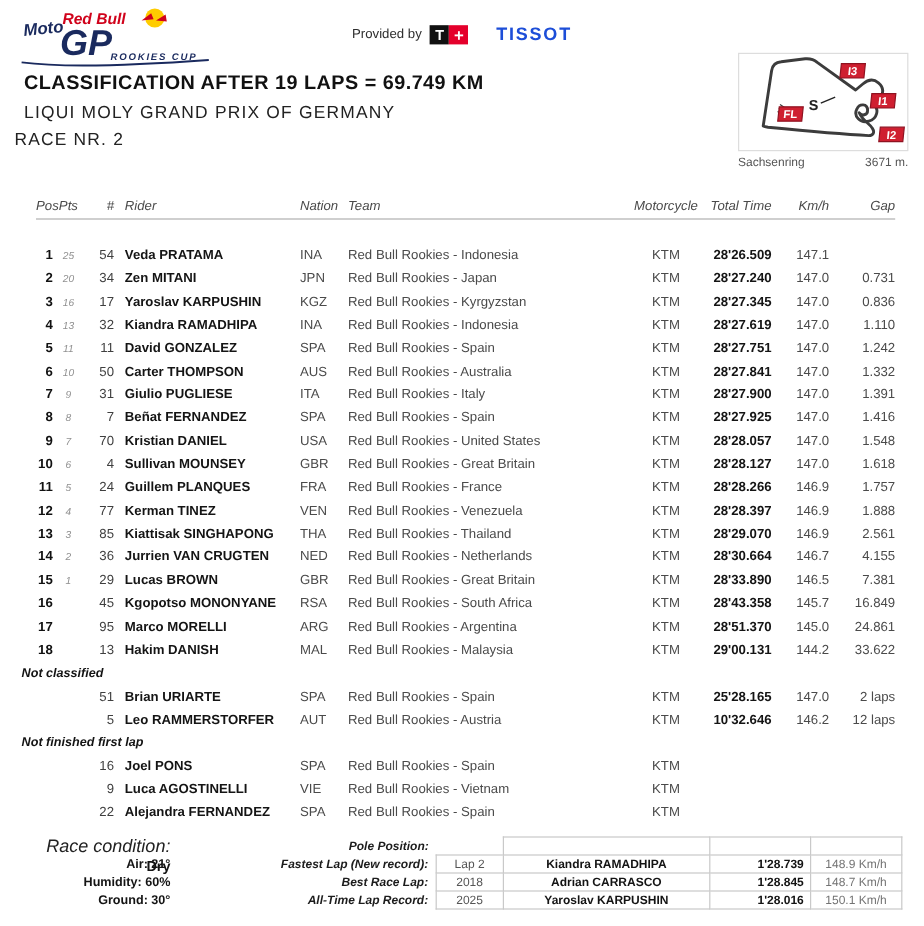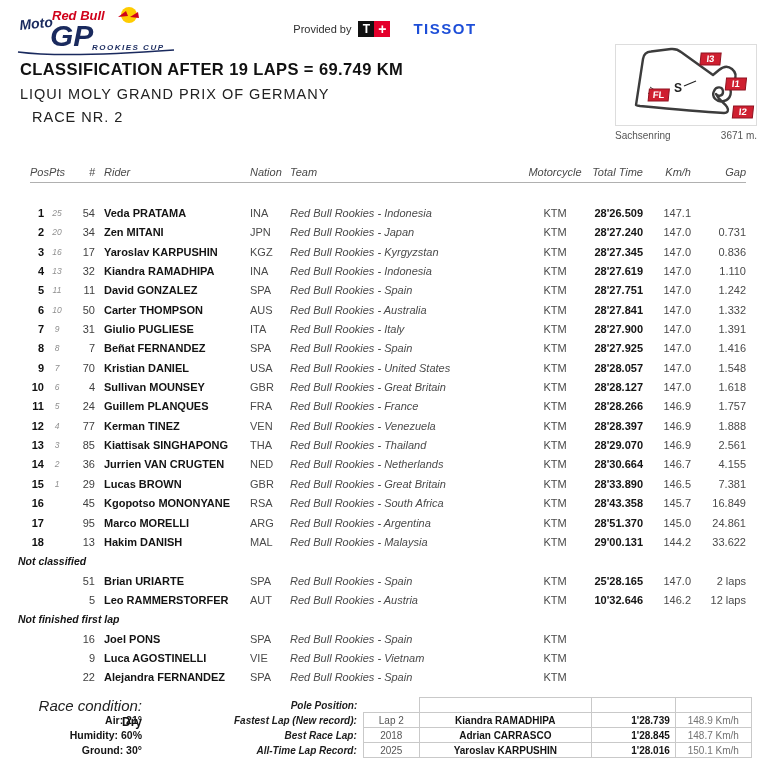--- a/index.html
+++ b/index.html
@@ -21,21 +21,21 @@
   
   #track-box { position:absolute; left:615px; top:44px; width:142px; height:82px;
     border:1px solid #ddd; background:#fff; }
   #track-caption { position:absolute; left:615px; top:130px; width:142px;
     display:flex; justify-content:space-between; font-size:10px; color:#555; }
 
   
   .title1 { position:absolute; left:20px; top:60px; font-size:16.5px; font-weight:bold;
     letter-spacing:0.4px; color:#111; }
   .title2 { position:absolute; left:20px; top:86px; font-size:14.5px; letter-spacing:1px; color:#222; }
-  .title3 { position:absolute; left:32px; top:109px; font-size:14.5px; letter-spacing:1px; color:#222; }
+  .title3 { position:absolute; left:12px; top:109px; font-size:14.5px; letter-spacing:1px; color:#222; }
 
   
   #results { position:absolute; left:30px; top:165px; width:716px; }
   .rgrid { display:grid;
     grid-template-columns:14px 26px 25px 155px 40px 235px 60px 58px 48px 55px; }
   #results-header { height:18px; line-height:14px; font-style:italic; font-size:11px;
     color:#4a4a4a; border-bottom:1px solid #b0b0b0; padding-bottom:3px; }
   #results-header .h-pos { text-align:left; }
   #results-header .h-pts { text-align:center; }
   #results-header .h-num { text-align:right; }
@@ -44,21 +44,21 @@
   #results-header .h-time { text-align:right; white-space:nowrap; }
   #results-header .h-kmh { text-align:right; }
   #results-header .h-gap { text-align:right; }
   #results-rows { margin-top:21px; }
   .rrow { height:19.35px; line-height:19.35px; font-size:11px; white-space:nowrap; }
   .c-pos { text-align:right; font-weight:bold; color:#111; }
   .c-pts { text-align:center; font-style:italic; color:#909090; font-size:8.5px; }
   .c-num { text-align:right; color:#3f3f3f; }
   .c-rider { padding-left:9px; font-weight:bold; color:#141414; }
   .c-nation { color:#4a4a4a; }
-  .c-team { color:#4a4a4a;font-style:italic; }
+  .c-team { color:#4a4a4a; }
   .c-bike { text-align:center; color:#4a4a4a; }
   .c-time { text-align:right; font-weight:bold; color:#141414; }
   .c-kmh { text-align:right; color:#4a4a4a; }
   .c-gap { text-align:right; color:#4a4a4a; }
   .section-label { height:19.35px; line-height:19.35px; font-size:10.5px; font-weight:bold;
     font-style:italic; color:#141414; margin-left:-12px; }
 
   
   #conditions { position:absolute; left:30px; top:698px; width:112px; text-align:right; }
   #conditions .cline { height:15px; line-height:15px; font-size:10.5px; font-weight:bold; color:#141414; }

